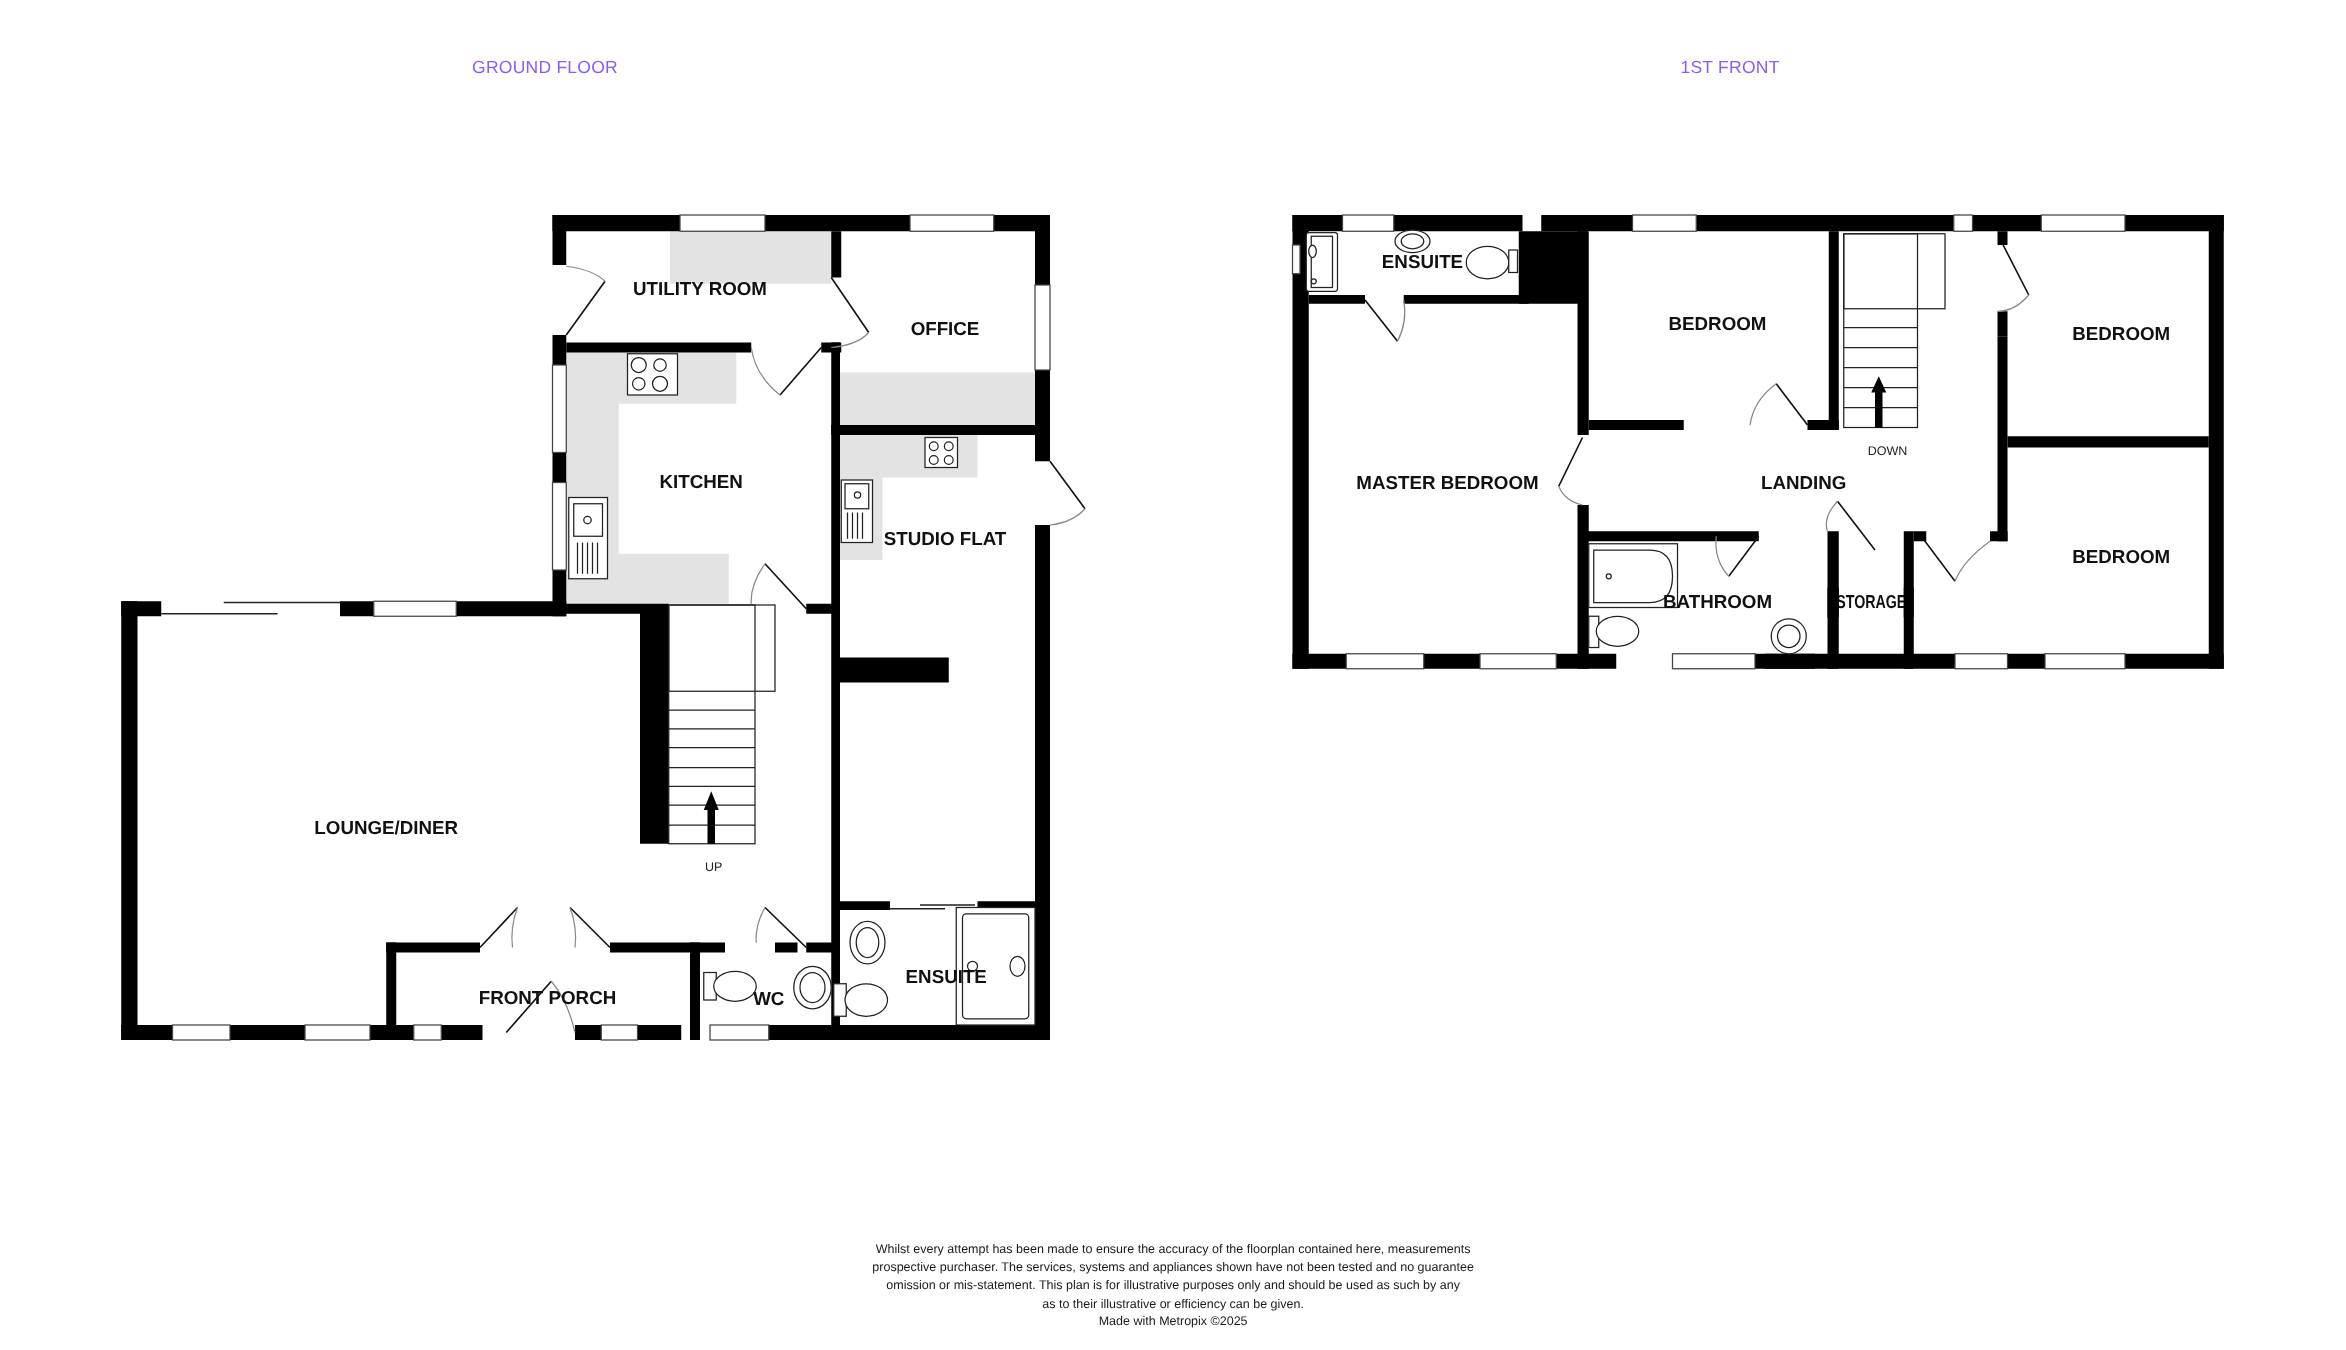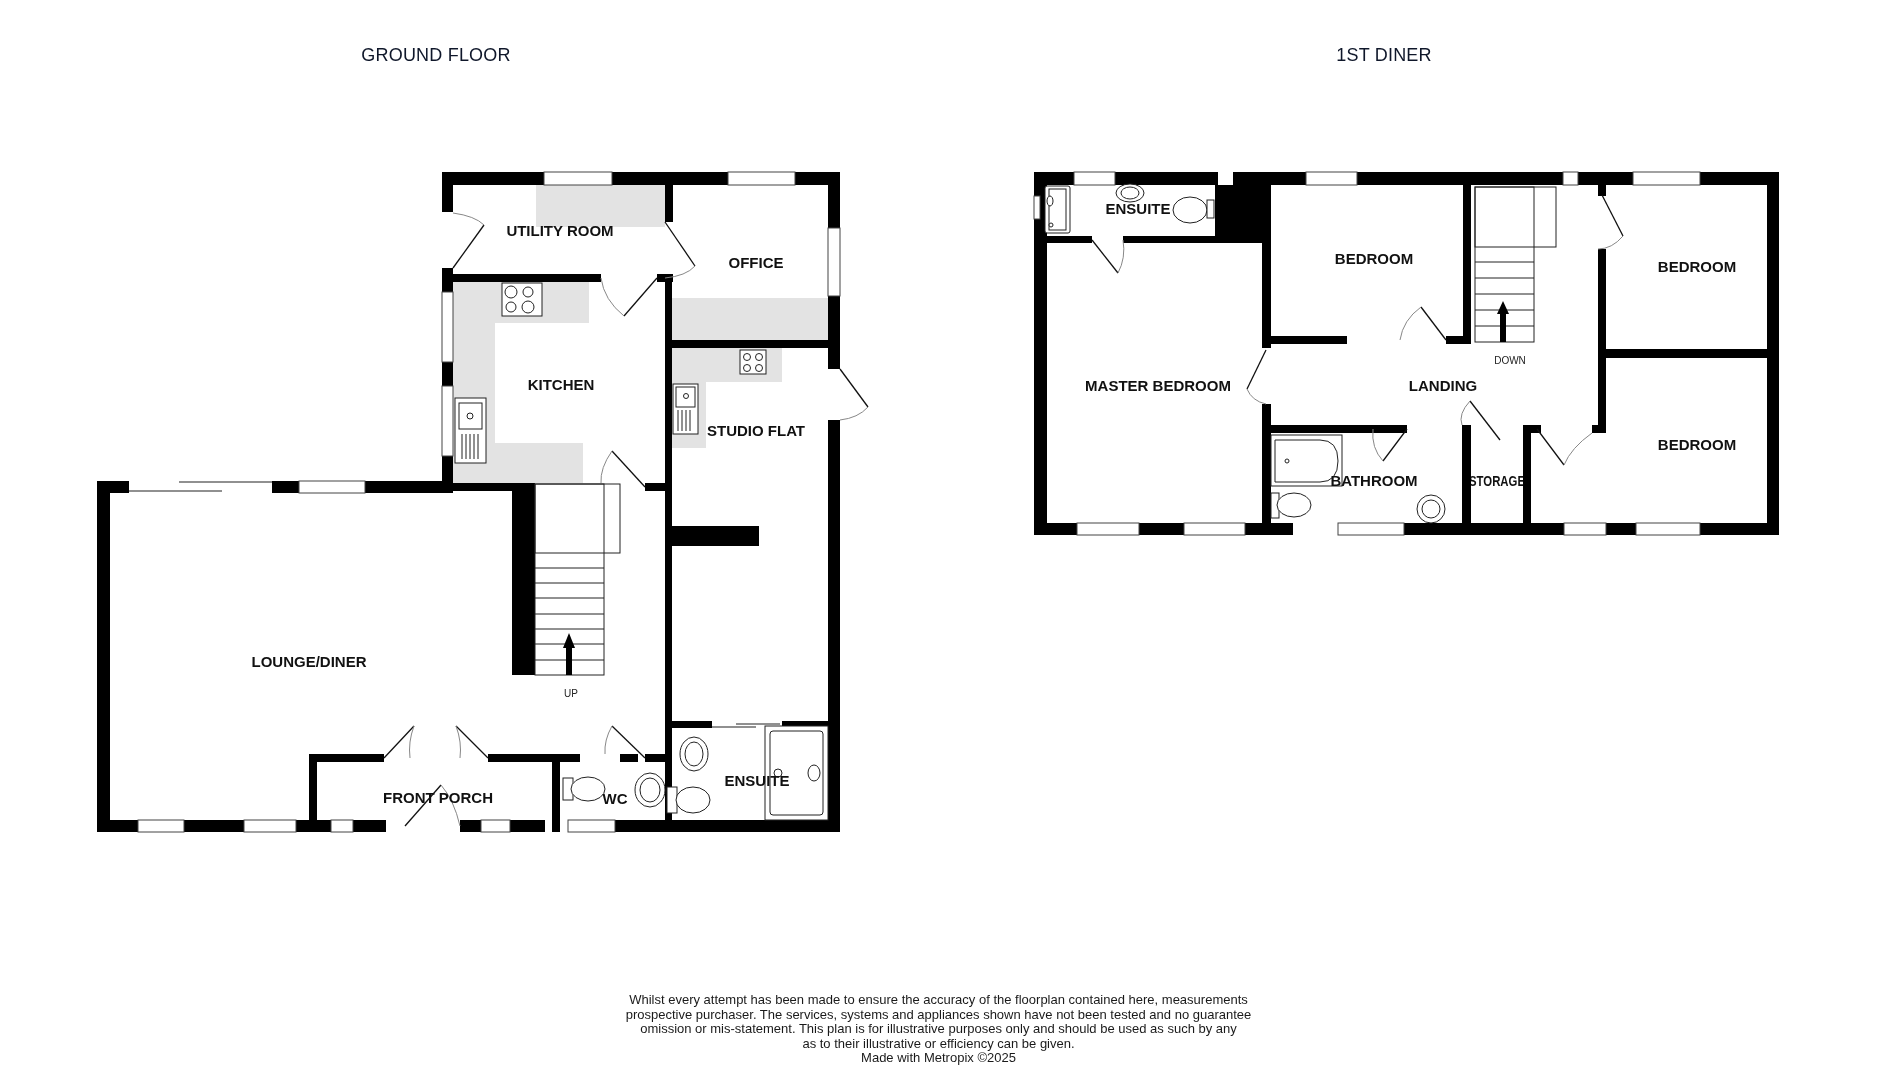--- a/index.html
+++ b/index.html
@@ -1,31 +1,31 @@
 <!DOCTYPE html>
 <html><head>
 <meta charset="utf-8">
 <style>
   html, body { margin: 0; padding: 0; background: #ffffff; }
   body { width: 1877px; height: 1080px; position: relative; overflow: hidden;
          font-family: "Liberation Sans", "DejaVu Sans", sans-serif; color: #111; }
-  .floor-title { position: absolute; font-size: 18px; letter-spacing: 0.2px; color: #0f172a;
+  .floor-title { position: absolute; font-size: 14px; letter-spacing: 0.2px; color: #8b5cf6;
                  transform: translateX(-50%); white-space: nowrap; }
   svg#plan { position: absolute; left: 0; top: 0; }
   .room-label { font-family: "Liberation Sans", sans-serif; font-weight: bold; font-size: 15px; fill: #111; }
   .small-label { font-family: "Liberation Sans", sans-serif; font-size: 10px; fill: #222; }
   .disclaimer { position: absolute; left: 50%; top: 993px; transform: translateX(-50%);
-                width: 700px; text-align: center; font-size: 13px; line-height: 14.6px; color: #1a1a1a; }
+                width: 700px; text-align: center; font-size: 10px; line-height: 14.6px; color: #1a1a1a; }
   .disclaimer div { white-space: nowrap; }
 </style>
 </head>
 <body>
 
 <div class="floor-title" style="left:436px; top:45px;">GROUND FLOOR</div>
-<div class="floor-title" style="left:1384px; top:45px;">1ST DINER</div>
+<div class="floor-title" style="left:1384px; top:45px;">1ST FRONT</div>
 
 <svg id="plan" width="1877" height="1080" viewBox="0 0 1877 1080">
 
   <g>
 
     <g fill="#e3e3e3">
       <rect x="536" y="185" width="129" height="42"></rect>
       <rect x="672" y="298" width="156" height="42"></rect>
       <rect x="453" y="282" width="136" height="41"></rect>
       <rect x="453" y="282" width="42" height="201"></rect>

